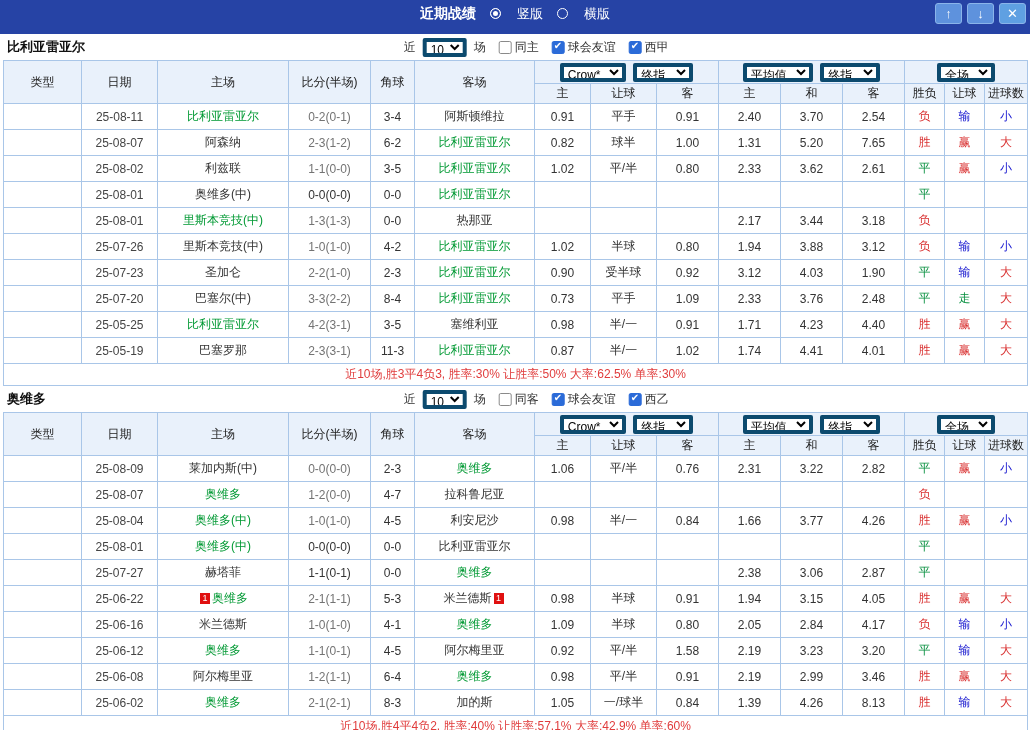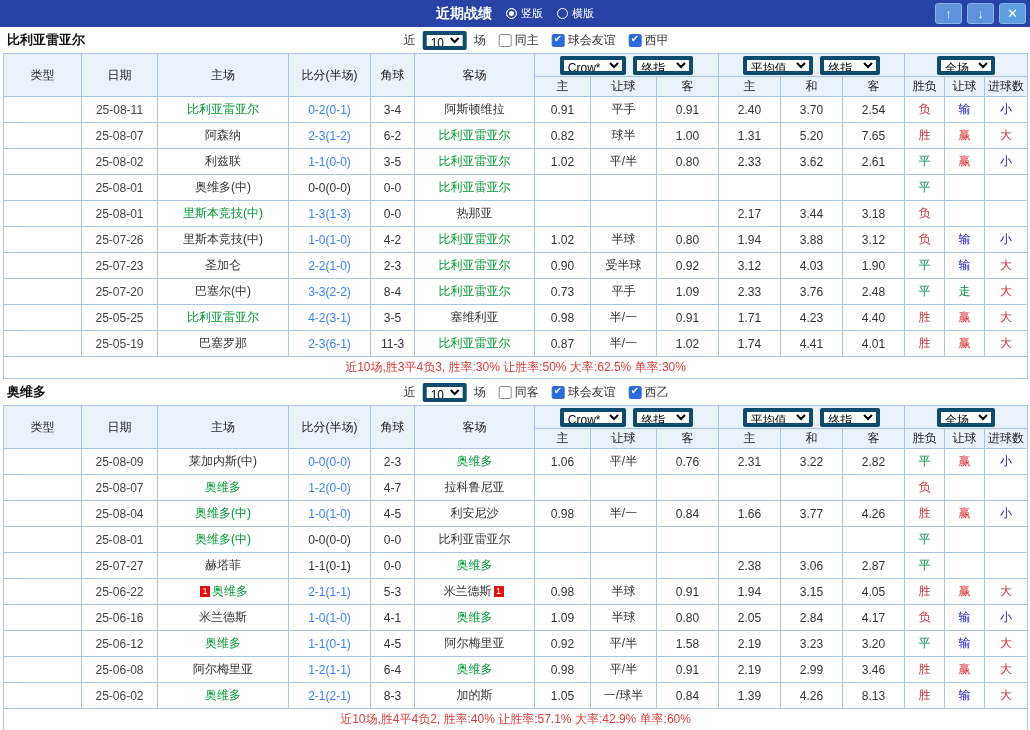--- a/index.html
+++ b/index.html
@@ -1,24 +1,24 @@
 <!DOCTYPE html>
 <html><head>
 <meta charset="utf-8">
 <style>
   *{box-sizing:border-box;margin:0;padding:0}
   html,body{width:1030px;height:730px;overflow:hidden}
   body{font-family:"Liberation Sans","DejaVu Sans",sans-serif;font-size:12px;color:#333;background:#fff}
 
   
-  .topbar{height:27px;background:#2643a5;position:relative;color:#fff}
+  .topbar{height:34px;background:#2643a5;position:relative;color:#fff}
   .topbar-center{position:absolute;left:50%;top:0;transform:translateX(-50%);height:27px;
     display:flex;align-items:center;gap:14px;white-space:nowrap}
   .tb-title{font-weight:bold;font-size:14px}
-  .rdo-label{display:inline-flex;align-items:center;gap:4px;cursor:pointer;font-size:11px}
+  .rdo-label{display:inline-flex;align-items:center;gap:16px;cursor:pointer;font-size:13px}
   .rdo{width:11px;height:11px;border:1px solid #fff;border-radius:50%;display:inline-block;background:transparent}
   .rdo.checked{background:#fff;box-shadow:inset 0 0 0 2px #2643a5, inset 0 0 0 5px #fff}
   .topbar-btns{position:absolute;right:4px;top:3px;display:flex;gap:5px}
   .tb-btn{width:27px;height:21px;background:#5e92dd;border:1px solid #8ab4ea;border-radius:3px;
     color:#fff;font-size:13px;font-weight:bold;line-height:19px;text-align:center;cursor:pointer}
   .tb-btn.tb-close{background:#5fa0e2}
 
   
   .section-head{height:26px;position:relative;display:flex;align-items:center;padding-left:7px}
   .team-title{font-weight:bold;font-size:13px;color:#111}
@@ -51,21 +51,21 @@
 
   .lg{color:#fff}
   .lg-friendly{background:#2fa0a0}
   .lg-liga{background:#0f7d3e}
   .lg-segunda{background:#67a81f}
 
   .date{color:#444}
   .team{color:#333}
   .hl-team{color:#009933}
   .teamcell span{cursor:pointer}
-  .score{color:#3b82f6}
+  .score{color:#737373}
   .score-dark{color:#333}
   .corner{color:#333}
   .odds{color:#333}
   .c-red{color:#d93030}
   .c-green{color:#089040}
   .c-blue{color:#1515cf}
   .badge{display:inline-block;background:#e01010;color:#fff;font-size:9px;line-height:11px;
     min-width:10px;height:11px;margin:0 2px;vertical-align:1px;cursor:default}
   .summary{color:#e03c3c}
 </style>
@@ -314,21 +314,21 @@
           <td class="odds">4.23</td>
           <td class="odds">4.40</td>
           <td class="c-red">胜</td>
           <td class="c-red">赢</td>
           <td class="c-red">大</td>
         </tr>
         <tr>
           <td class="lg lg-liga">西甲</td>
           <td class="date">25-05-19</td>
           <td class="teamcell"><span class="team">巴塞罗那</span></td>
-          <td class="score">2-3(6-1)</td>
+          <td class="score">2-3(3-1)</td>
           <td class="corner">11-3</td>
           <td class="teamcell"><span class="hl-team">比利亚雷亚尔</span></td>
           <td class="odds">0.87</td>
           <td class="odds">半/一</td>
           <td class="odds">1.02</td>
           <td class="odds">1.74</td>
           <td class="odds">4.41</td>
           <td class="odds">4.01</td>
           <td class="c-red">胜</td>
           <td class="c-red">赢</td>

